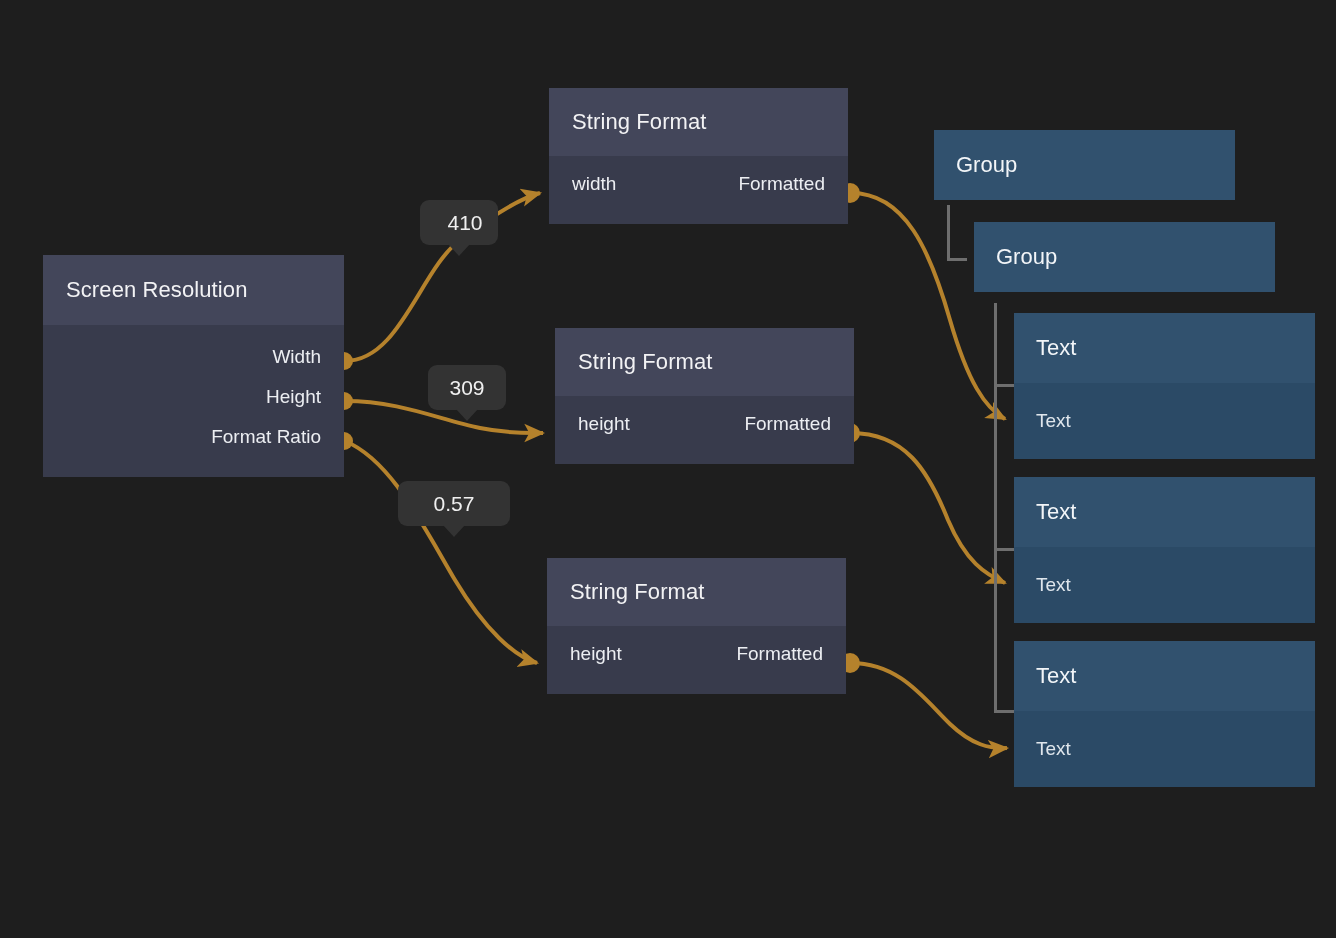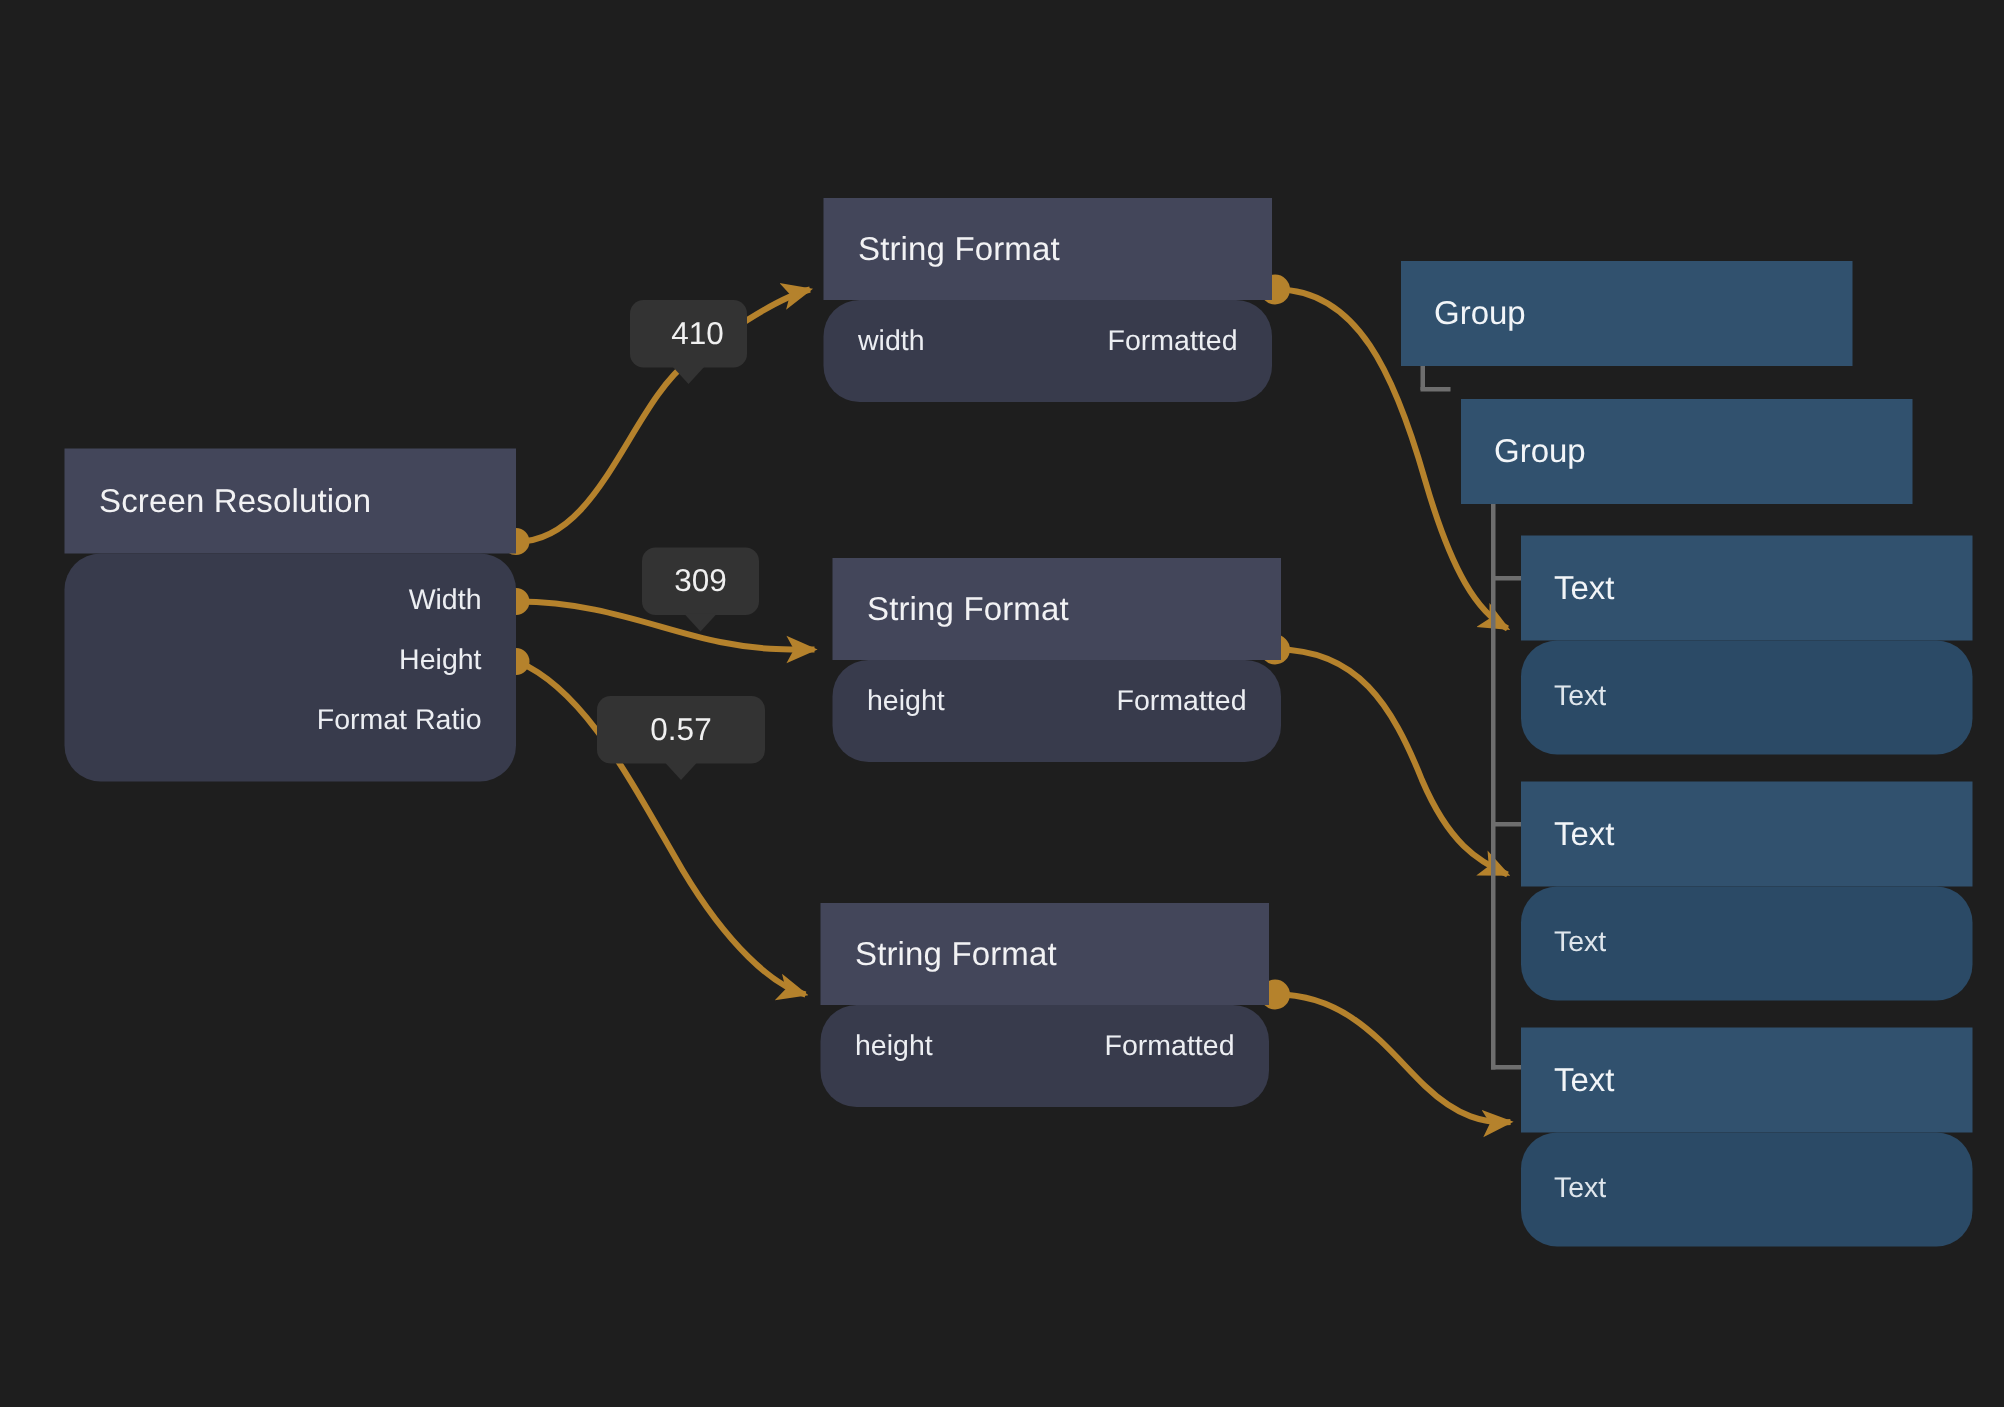--- a/index.html
+++ b/index.html
@@ -38,26 +38,24 @@
   .node {
     position: absolute;
     box-sizing: border-box;
   }
   .node-header {
     box-sizing: border-box;
     display: flex;
     align-items: center;
     white-space: nowrap;
     overflow: hidden;
-    margin-top: 44px;
   }
   .node-body {
     box-sizing: border-box;
     position: relative;
-    border-radius: 24px;
   }
 
   
   .node-dark .node-header {
     background: #43465a;
     color: #f2f2f4;
     font-size: 22px;
     padding-left: 23px;
     letter-spacing: .1px;
   }
@@ -263,18 +261,18 @@
   <div class="badge" style="left:420px; top:200px; width:78px; height:45px;padding-left:12px;">
     <span>410</span>
     <span class="tail"></span>
   </div>
 
   <div class="badge" style="left:428px; top:365px; width:78px; height:45px;">
     <span>309</span>
     <span class="tail"></span>
   </div>
 
-  <div class="badge" style="left:398px; top:464px; width:112px; height:45px;align-items:center;">
+  <div class="badge" style="left:398px; top:481px; width:112px; height:45px;align-items:center;">
     <span>0.57</span>
     <span class="tail"></span>
   </div>
 
 </div>
 
 </body></html>

